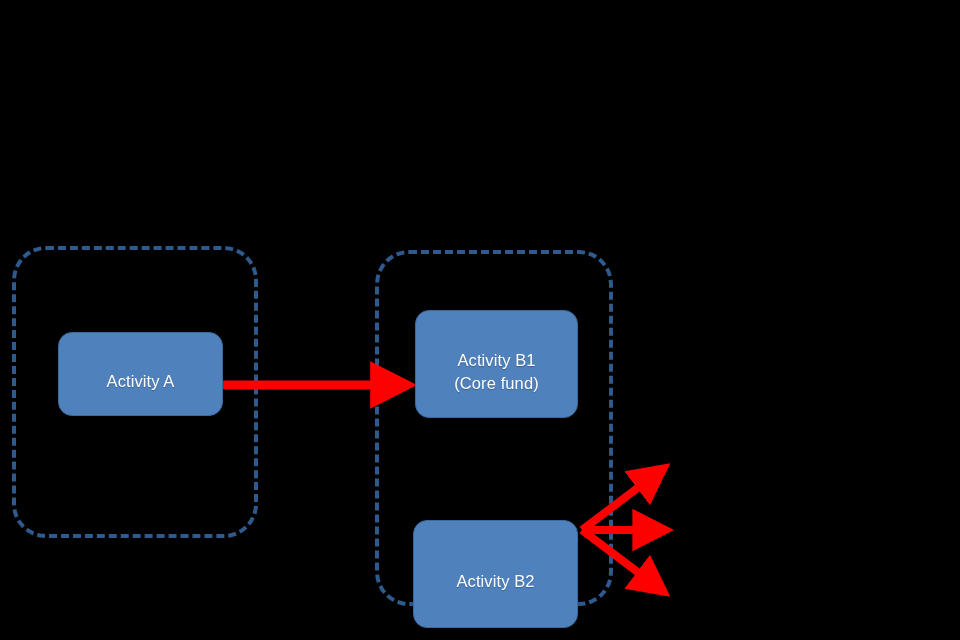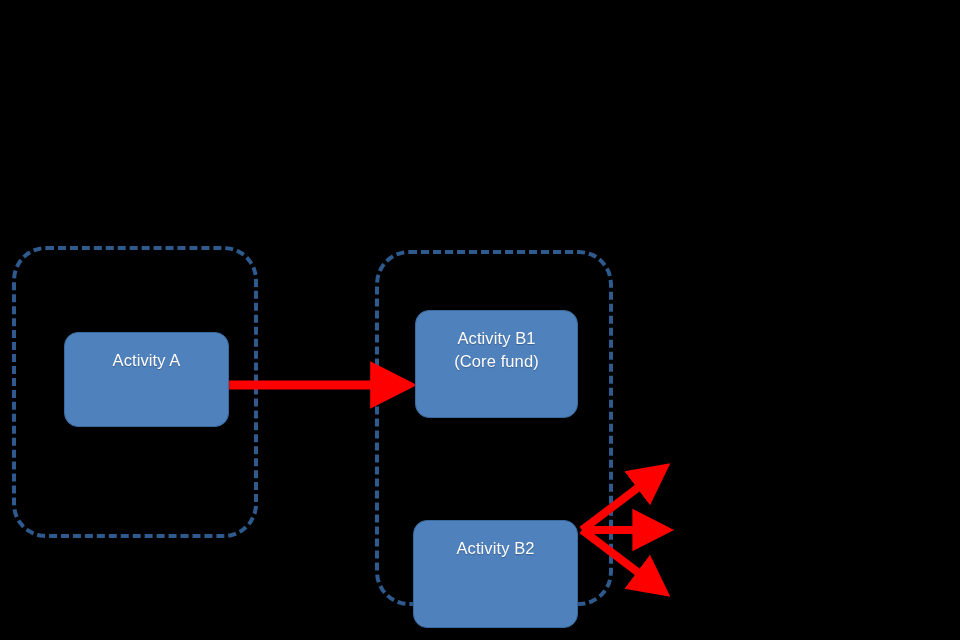--- a/index.html
+++ b/index.html
@@ -50,37 +50,37 @@
   .activity-box {
     position: absolute;
     box-sizing: border-box;
     background: #4F81BD;
     border: 1.5px solid #3A6A9E;
     border-radius: 14px;
     box-shadow: 0 1px 2px rgba(0,0,0,0.45);
     display: flex;
     flex-direction: column;
     align-items: center;
-    justify-content: flex-start;
+    justify-content: center;
     padding-top: 16px;
   }
   .activity-label {
     color: #FFFFFF;
     font-size: 16.5px;
     line-height: 1.42;
     text-align: center;
     letter-spacing: 0.1px;
     white-space: nowrap;
     text-shadow: 0 1px 1px rgba(0,0,0,0.25);
   }
   #box-activity-a {
-    left: 64px;
+    left: 58px;
     top: 332px;
     width: 165px;
-    height: 95px;
+    height: 84px;
   }
   #box-activity-b1 {
     left: 415px;
     top: 310px;
     width: 163px;
     height: 108px;
   }
   #box-activity-b2 {
     left: 413px;
     top: 480px;

